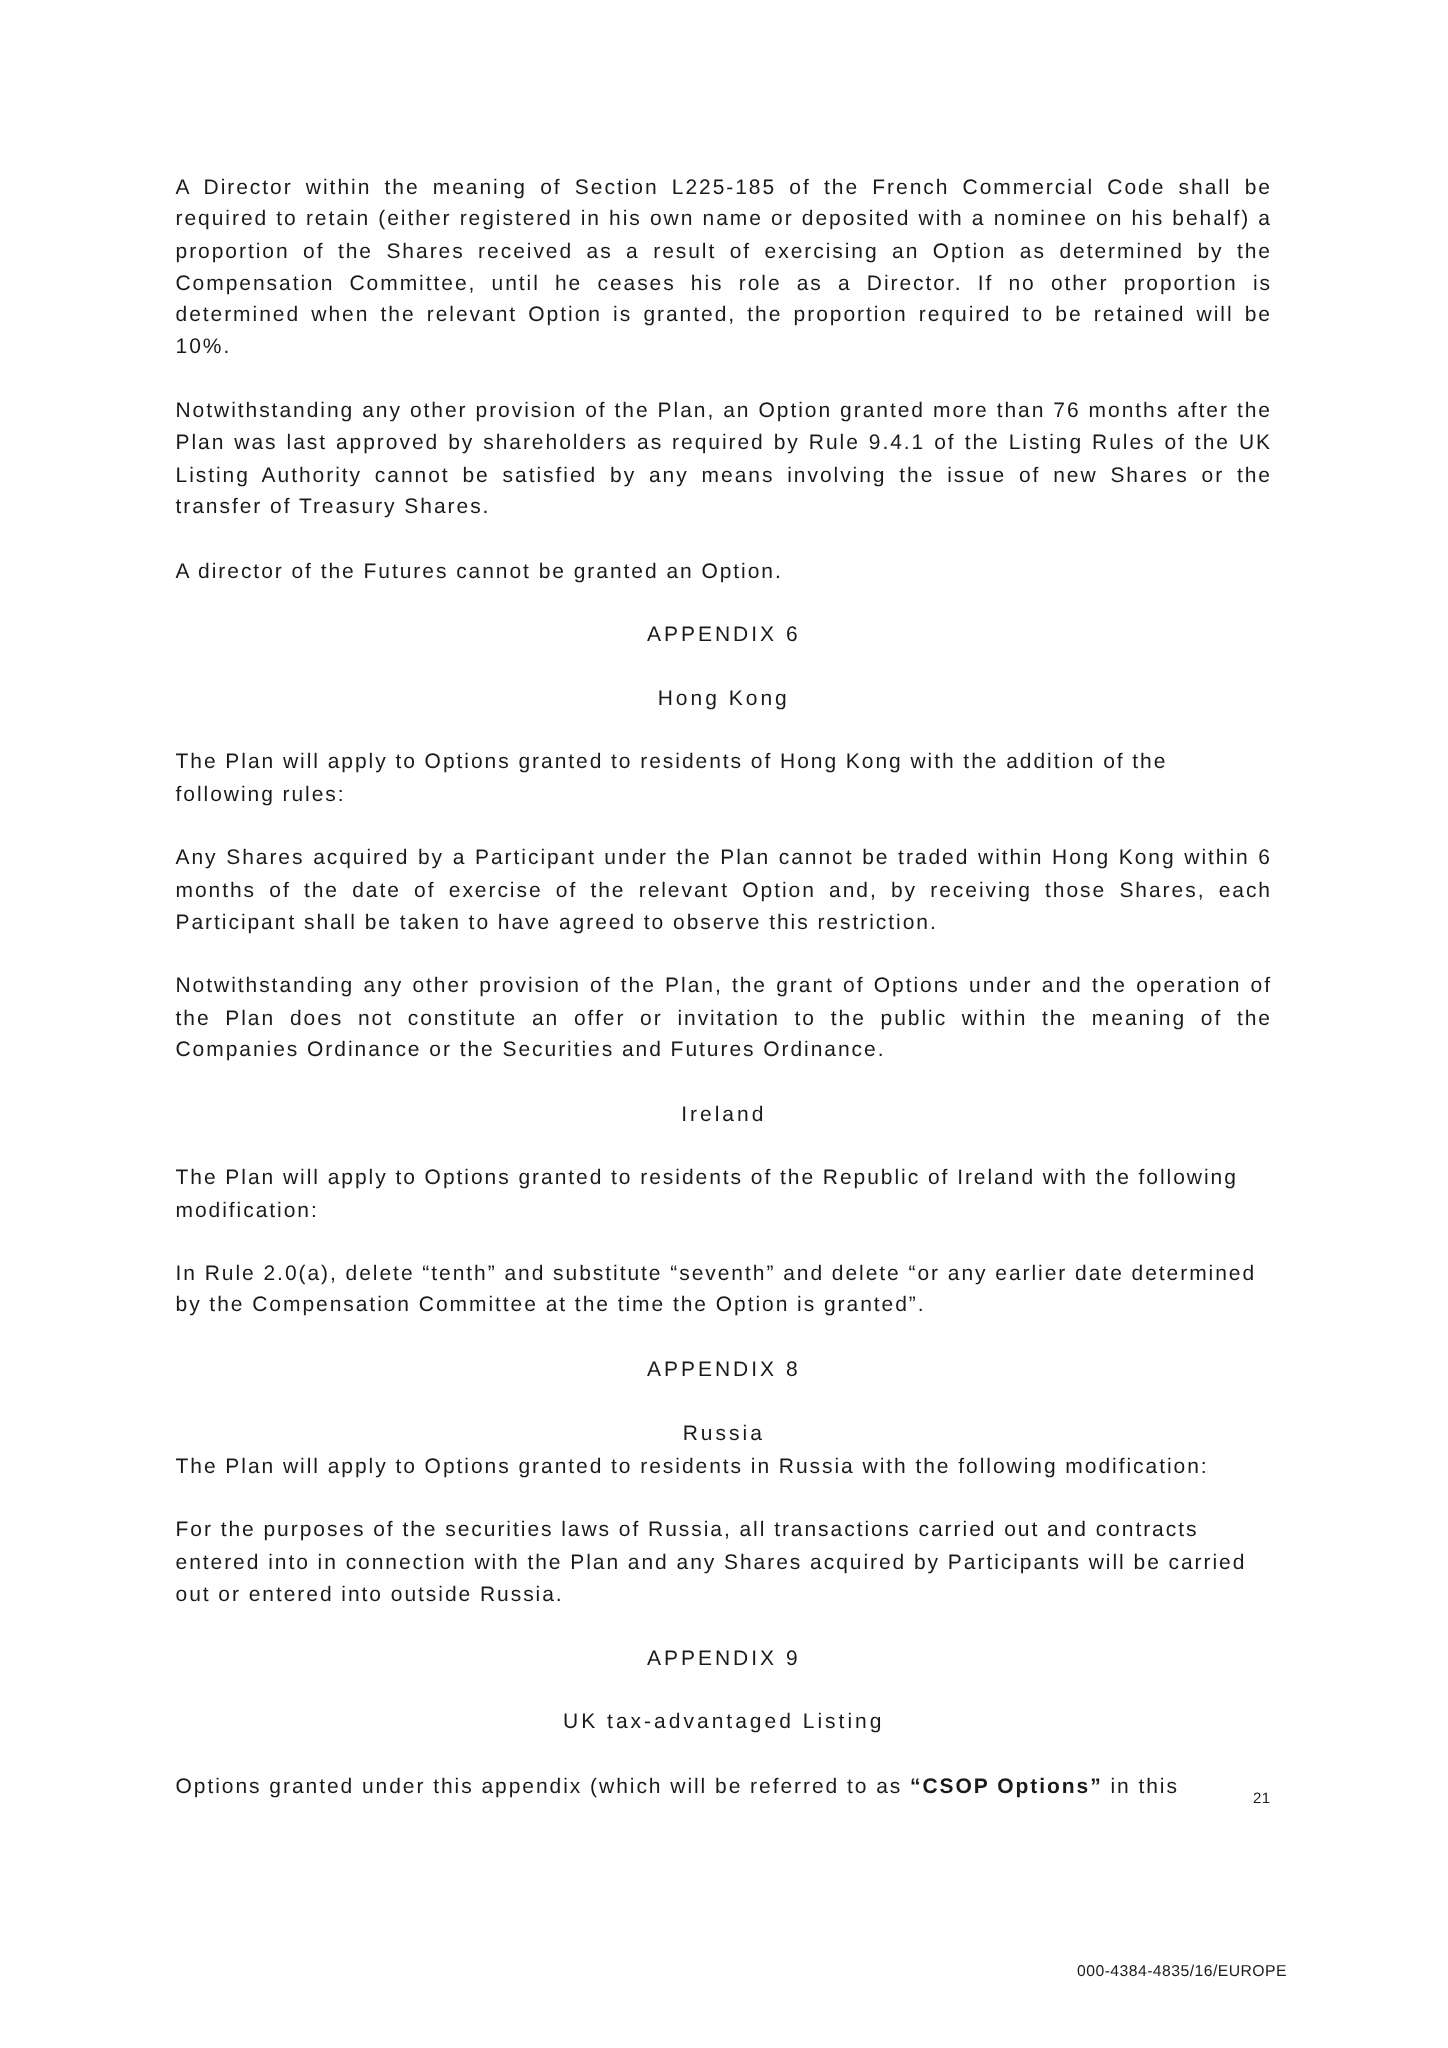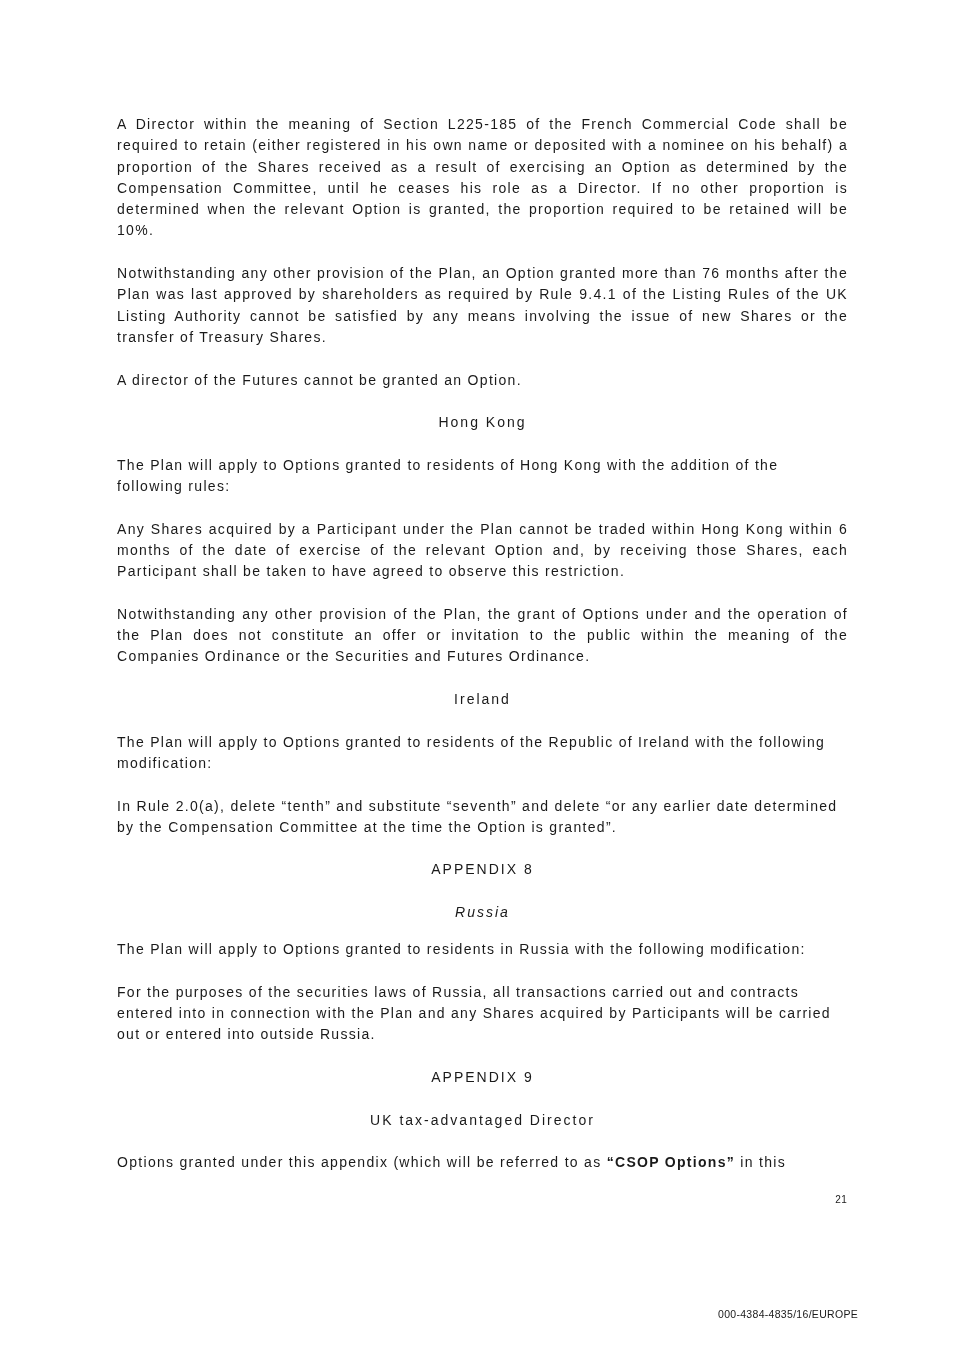--- a/index.html
+++ b/index.html
@@ -24,21 +24,21 @@
     line-height: 21.3px;
     letter-spacing: 1.3px;
   }
   .content p { margin: 0 0 21.3px 0; }
   p.justify { text-align: justify; }
   .heading {
     text-align: center;
     letter-spacing: 2px;
     margin: 0 0 21.3px 0;
   }
-  .heading.tight { margin-bottom: 16px; font-style: italic; }
+  .heading.tight { margin-bottom: 1px; }
   .extra-space { margin-top: 42.6px; }
   .bold { font-weight: bold; }
   .page-number {
     position: absolute;
     top: 1194px; right: 118px;
     font-size: 10px;
     letter-spacing: 0.3px;
     color: #1a1a1a;
   }
   .doc-ref {
@@ -54,20 +54,21 @@
 
 <div class="page">
   <div class="content">
 
     <p class="justify">A Director within the meaning of Section L225-185 of the French Commercial Code shall be required to retain (either registered in his own name or deposited with a nominee on his behalf) a proportion of the Shares received as a result of exercising an Option as determined by the Compensation Committee, until he ceases his role as a Director.  If no other proportion is determined when the relevant Option is granted, the proportion required to be retained will be 10%.</p>
 
     <p class="justify">Notwithstanding any other provision of the Plan, an Option granted more than 76 months after the Plan was last approved by shareholders as required by Rule 9.4.1 of the Listing Rules of the UK Listing Authority cannot be satisfied by any means involving the issue of new Shares or the transfer of Treasury Shares.</p>
 
     <p>A director of the Futures cannot be granted an Option.</p>
 
+    <p class="heading">APPENDIX 6</p>
 
     <p class="heading">Hong Kong</p>
 
     <p>The Plan will apply to Options granted to residents of Hong Kong with the addition of the following rules:</p>
 
     <p class="justify">Any Shares acquired by a Participant under the Plan cannot be traded within Hong Kong within 6 months of the date of exercise of the relevant Option and, by receiving those Shares, each Participant shall be taken to have agreed to observe this restriction.</p>
 
     <p class="justify">Notwithstanding any other provision of the Plan, the grant of Options under and the operation of the Plan does not constitute an offer or invitation to the public within the meaning of the Companies Ordinance or the Securities and Futures Ordinance.</p>
 
 
@@ -80,21 +81,21 @@
     <p class="heading">APPENDIX 8</p>
 
     <p class="heading tight">Russia</p>
 
     <p>The Plan will apply to Options granted to residents in Russia with the following modification:</p>
 
     <p>For the purposes of the securities laws of Russia, all transactions carried out and contracts entered into in connection with the Plan and any Shares acquired by Participants will be carried out or entered into outside Russia.</p>
 
     <p class="heading extra-space">APPENDIX 9</p>
 
-    <p class="heading">UK tax-advantaged Director</p>
+    <p class="heading">UK tax-advantaged Listing</p>
 
     <p><span>Options granted under this appendix (which will be referred to as </span><span class="bold">“CSOP Options”</span><span> in this</span></p>
 
   </div>
 
   <div class="page-number">21</div>
 
   <div class="doc-ref">000-4384-4835/16/EUROPE</div>
 </div>
 

